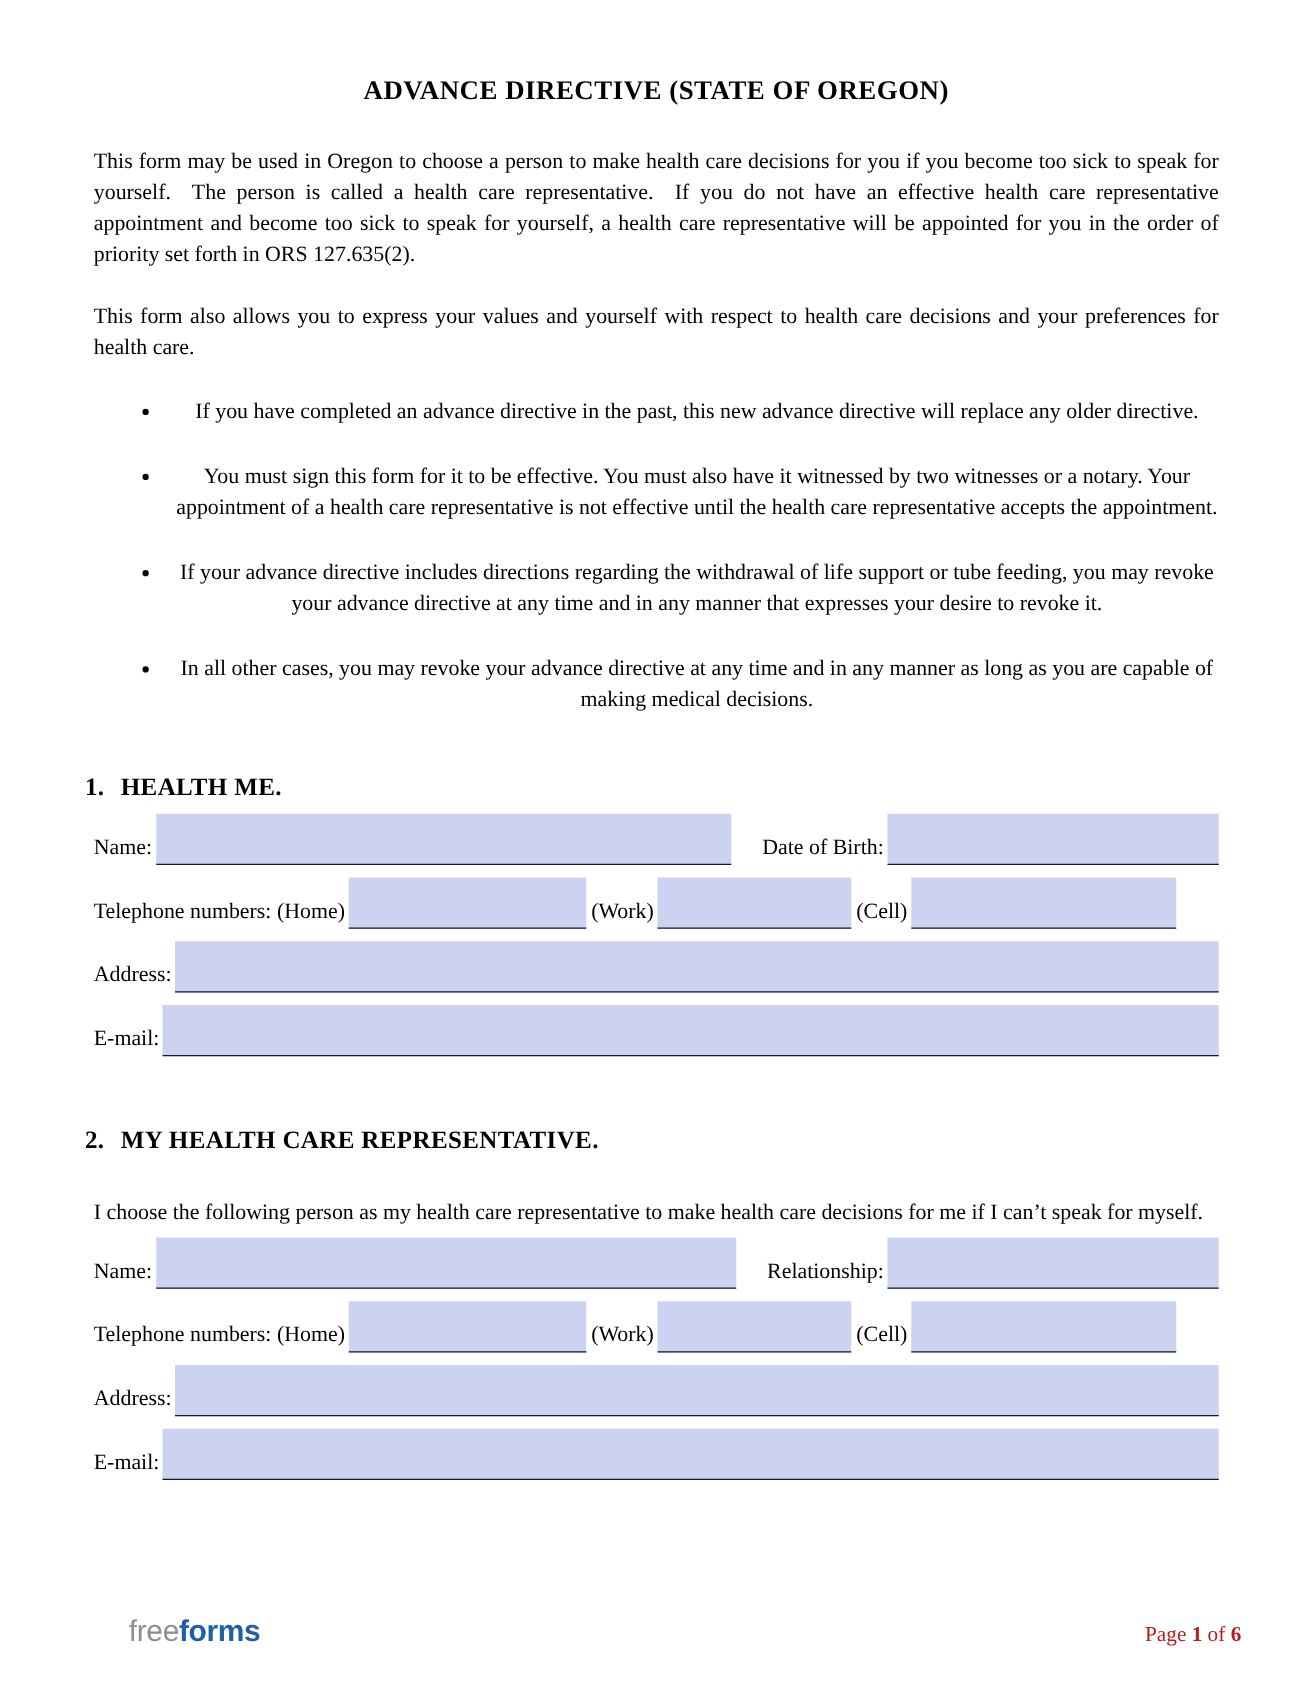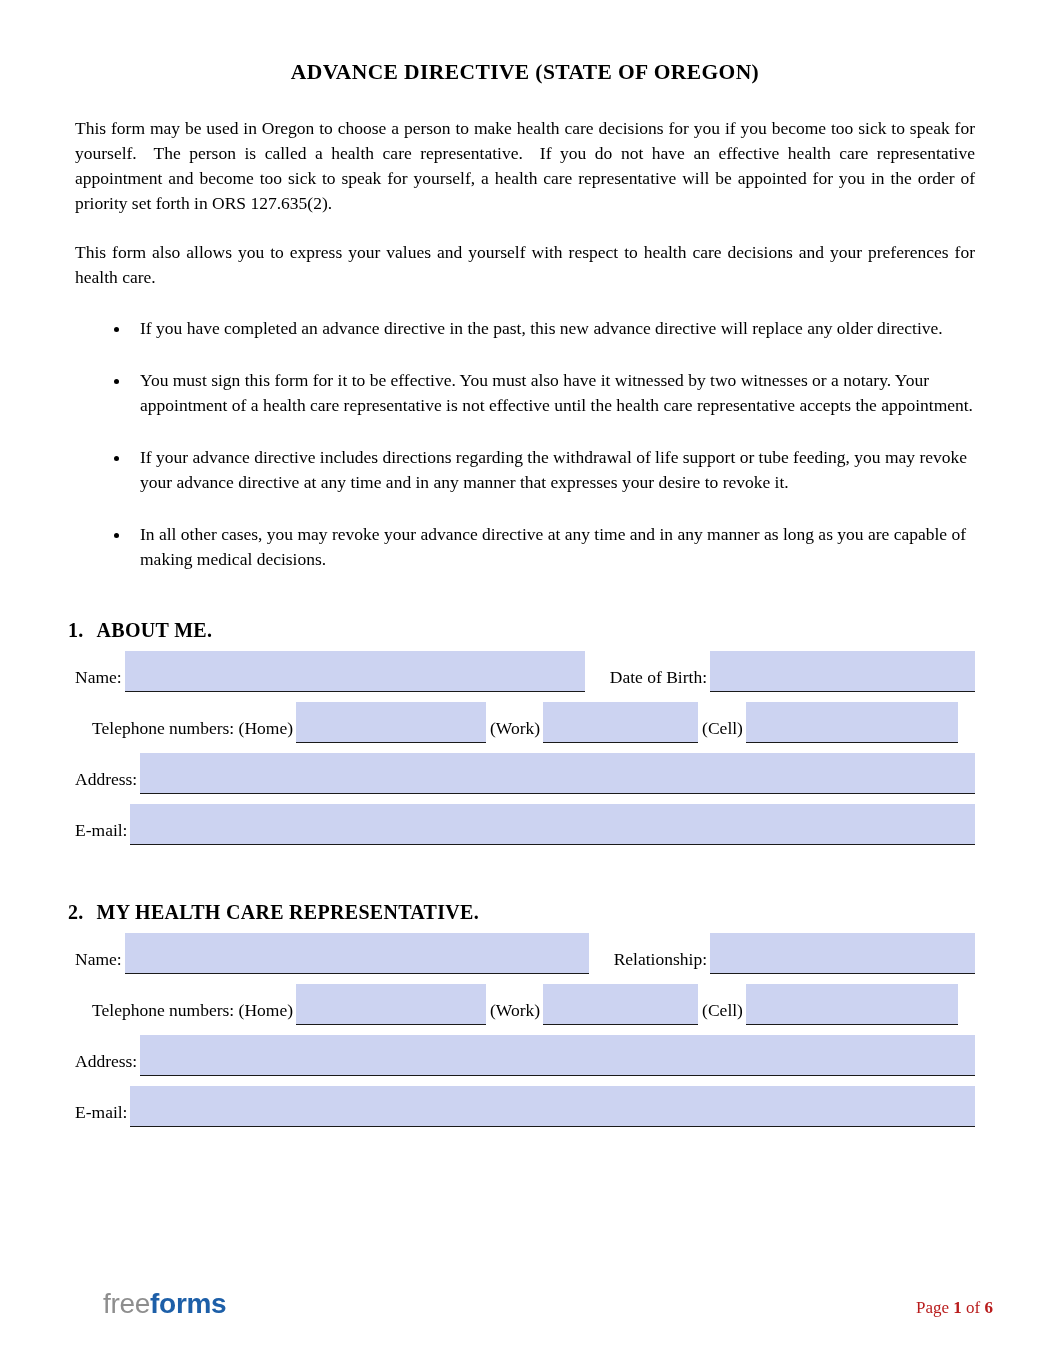--- a/index.html
+++ b/index.html
@@ -29,20 +29,21 @@
   .para {
     white-space: pre-wrap;
     text-align: justify;
     margin-top: 24px;
   }
   .para:first-of-type { margin-top: 4px; }
   .bullets {
     list-style: disc outside;
     margin: 26px 0 0 56px;
     padding: 0;
+    text-align: center;
   }
   .bullet {
     padding-left: 9px;
     margin-bottom: 27px;
     white-space: pre-wrap;
   }
   .sec-heading {
     font-size: 20px;
     font-weight: bold;
     letter-spacing: 0.3px;
@@ -50,21 +51,20 @@
     line-height: 26px;
   }
   .sec1 .sec-heading { margin-top: 45px; }
   .sec2 .sec-heading { margin-top: 54px; }
   .sec-num { display: inline-block; margin-right: 13px; }
   .sec-intro { margin-top: 32px; white-space: pre-wrap; }
   .form-row {
     display: flex;
     align-items: flex-end;
     margin-top: 10px;
-    justify-content: center;
   }
   .form-row.first { margin-top: 8px; }
   .flabel {
     white-space: nowrap;
     padding-bottom: 2px;
     margin-right: 3px;
   }
   .field {
     display: block;
     background: var(--field-bg, #ccd3f1);
@@ -90,21 +90,21 @@
     position: absolute;
     left: 103px;
     right: 55px;
     bottom: 38px;
     display: flex;
     justify-content: space-between;
     align-items: baseline;
   }
   .brand {
     font-family: "Liberation Sans", sans-serif;
-    font-size: 28px;
+    font-size: 24px;
     font-weight: 700;
     letter-spacing: -0.3px;
   }
   .brand-free { color: var(--brand-free, #8e8e8e); font-weight: 400; }
   .brand-forms { color: var(--brand-forms, #1d5fa8); }
   .pageinfo {
     font-family: "Liberation Serif", serif;
     font-size: 17px;
     color: #b91c1c;
   }
@@ -121,21 +121,21 @@
   <p class="para">This form also allows you to express your values and yourself with respect to health care decisions and your preferences for health care.</p>
 
   <ul class="bullets">
     <li class="bullet">If you have completed an advance directive in the past, this new advance directive will replace any older directive.</li>
     <li class="bullet">You must sign this form for it to be effective. You must also have it witnessed by two witnesses or a notary. Your appointment of a health care representative is not effective until the health care representative accepts the appointment.</li>
     <li class="bullet">If your advance directive includes directions regarding the withdrawal of life support or tube feeding, you may revoke your advance directive at any time and in any manner that expresses your desire to revoke it.</li>
     <li class="bullet">In all other cases, you may revoke your advance directive at any time and in any manner as long as you are capable of making medical decisions.</li>
   </ul>
 
   <section class="sec1">
-    <h2 class="sec-heading"><span class="sec-num">1.</span><span>ABOUT ME.</span></h2>
+    <h2 class="sec-heading"><span class="sec-num">1.</span><span>HEALTH ME.</span></h2>
 
     <div class="form-row first">
       <label class="flabel">Name:</label>
       <input type="text" class="field grow" value="" style="">
       <label class="flabel gap-left">Date of Birth:</label>
       <input type="text" class="field w-265" value="" style="">
     </div>
 
     <div class="form-row">
       <label class="flabel">Telephone numbers: (Home)</label>
@@ -153,20 +153,21 @@
 
     <div class="form-row">
       <label class="flabel">E-mail:</label>
       <input type="text" class="field grow" value="" style="">
     </div>
   </section>
 
   <section class="sec2">
     <h2 class="sec-heading"><span class="sec-num">2.</span><span>MY HEALTH CARE REPRESENTATIVE.</span></h2>
 
+    <p class="sec-intro">I choose the following person as my health care representative to make health care decisions for me if I can’t speak for myself.</p>
 
     <div class="form-row first">
       <label class="flabel">Name:</label>
       <input type="text" class="field grow" value="" style="">
       <label class="flabel gap-left">Relationship:</label>
       <input type="text" class="field w-265" value="" style="">
     </div>
 
     <div class="form-row">
       <label class="flabel">Telephone numbers: (Home)</label>

